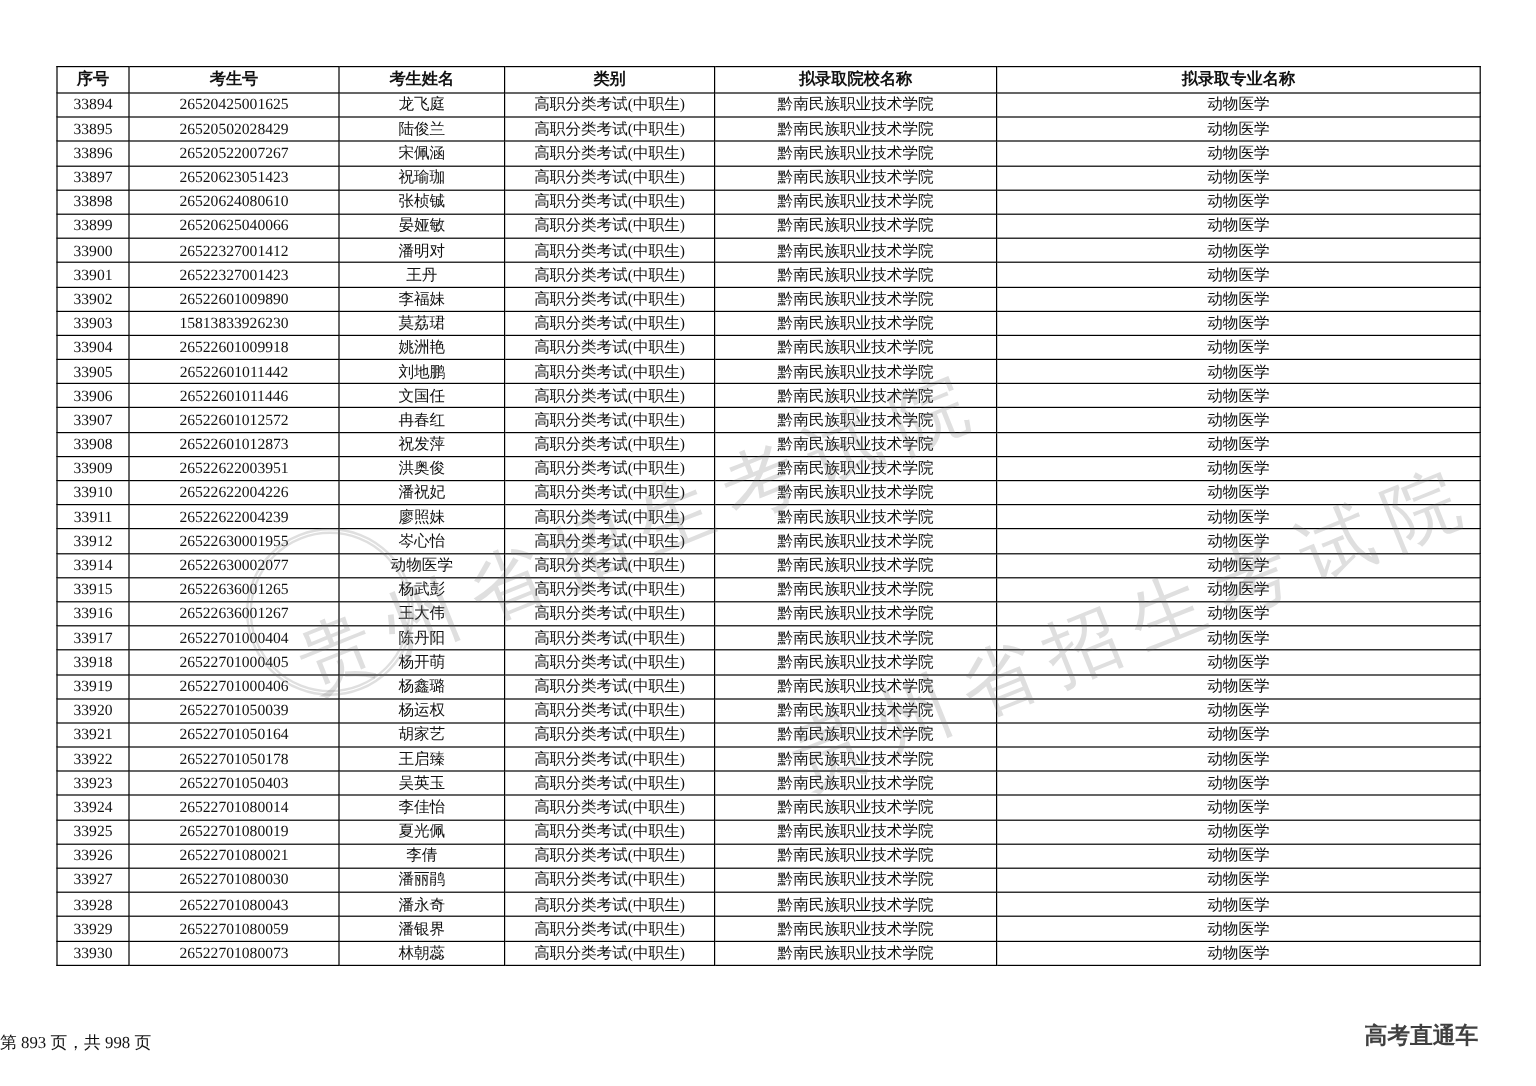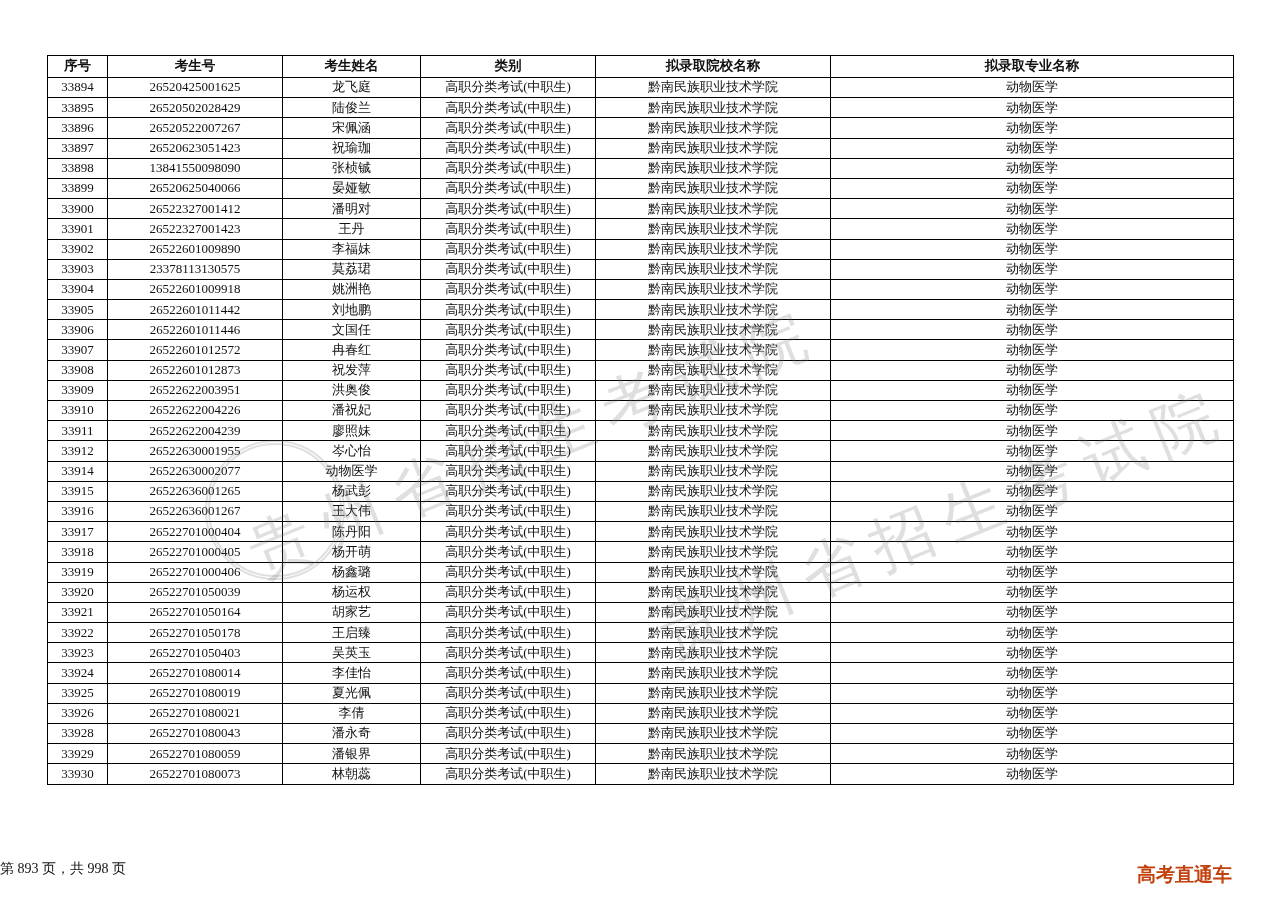--- a/index.html
+++ b/index.html
@@ -86,24 +86,23 @@
     font-size: 14px;
     color: #111111;
     z-index: 3;
   }
   .footer-brand {
     position: absolute;
     right: 48px;
     top: 850px;
     font-size: 19px;
     font-weight: bold;
-    color: #c2410c;
+    color: #404040;
     z-index: 3;
     font-family: "Liberation Sans", sans-serif;
-    margin-top: 12px;
   }
 </style>
 </head>
 <body>
 
 <div class="page">
 
   <table class="admission-table">
     <colgroup>
       <col class="col-no">
@@ -151,21 +150,21 @@
         <tr>
           <td>33897</td>
           <td>26520623051423</td>
           <td>祝瑜珈</td>
           <td>高职分类考试(中职生)</td>
           <td>黔南民族职业技术学院</td>
           <td>动物医学</td>
         </tr>
         <tr>
           <td>33898</td>
-          <td>13841550098090</td>
+          <td>26520624080610</td>
           <td>张桢铖</td>
           <td>高职分类考试(中职生)</td>
           <td>黔南民族职业技术学院</td>
           <td>动物医学</td>
         </tr>
         <tr>
           <td>33899</td>
           <td>26520625040066</td>
           <td>晏娅敏</td>
           <td>高职分类考试(中职生)</td>
@@ -191,21 +190,21 @@
         <tr>
           <td>33902</td>
           <td>26522601009890</td>
           <td>李福妹</td>
           <td>高职分类考试(中职生)</td>
           <td>黔南民族职业技术学院</td>
           <td>动物医学</td>
         </tr>
         <tr>
           <td>33903</td>
-          <td>23378113130575</td>
+          <td>15813833926230</td>
           <td>莫荔珺</td>
           <td>高职分类考试(中职生)</td>
           <td>黔南民族职业技术学院</td>
           <td>动物医学</td>
         </tr>
         <tr>
           <td>33904</td>
           <td>26522601009918</td>
           <td>姚洲艳</td>
           <td>高职分类考试(中职生)</td>
@@ -369,20 +368,28 @@
           <td>26522701080019</td>
           <td>夏光佩</td>
           <td>高职分类考试(中职生)</td>
           <td>黔南民族职业技术学院</td>
           <td>动物医学</td>
         </tr>
         <tr>
           <td>33926</td>
           <td>26522701080021</td>
           <td>李倩</td>
+          <td>高职分类考试(中职生)</td>
+          <td>黔南民族职业技术学院</td>
+          <td>动物医学</td>
+        </tr>
+        <tr>
+          <td>33927</td>
+          <td>26522701080030</td>
+          <td>潘丽鹃</td>
           <td>高职分类考试(中职生)</td>
           <td>黔南民族职业技术学院</td>
           <td>动物医学</td>
         </tr>
         <tr>
           <td>33928</td>
           <td>26522701080043</td>
           <td>潘永奇</td>
           <td>高职分类考试(中职生)</td>
           <td>黔南民族职业技术学院</td>

